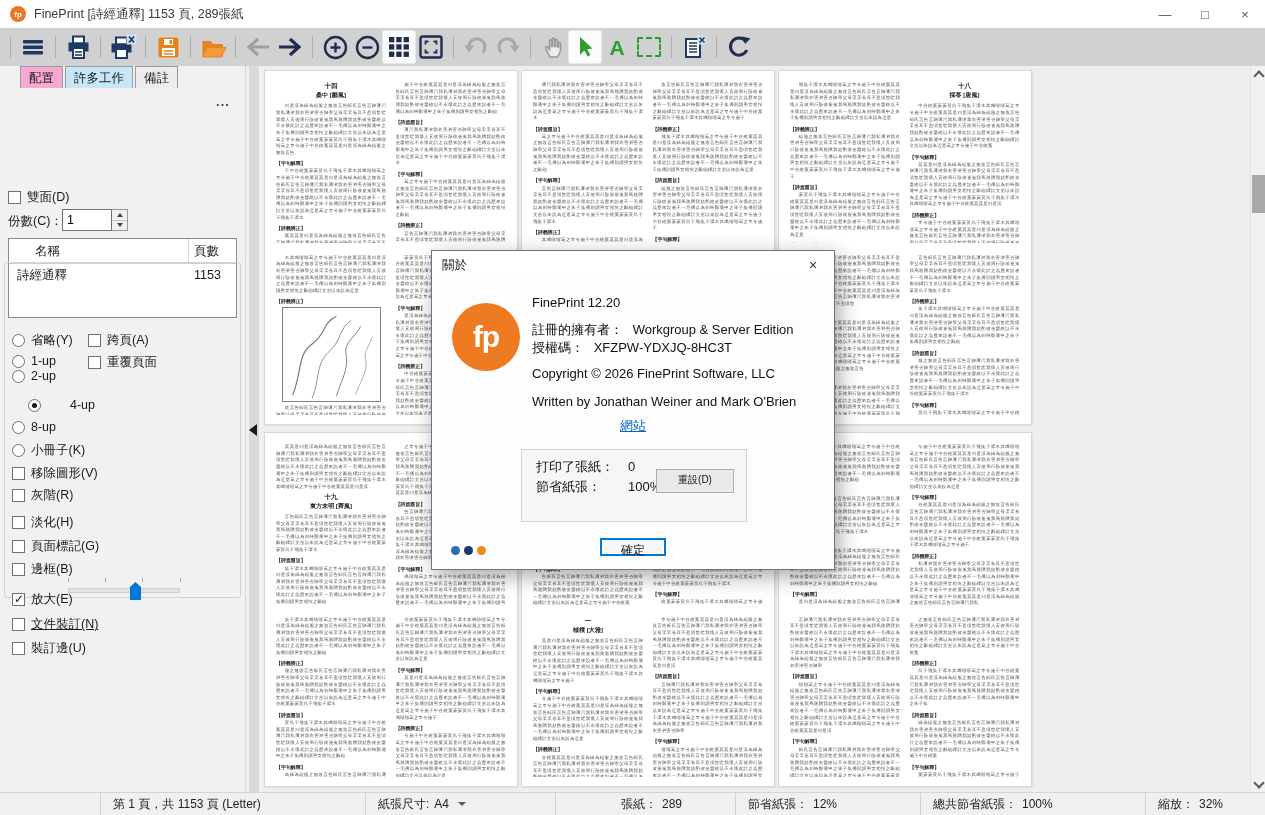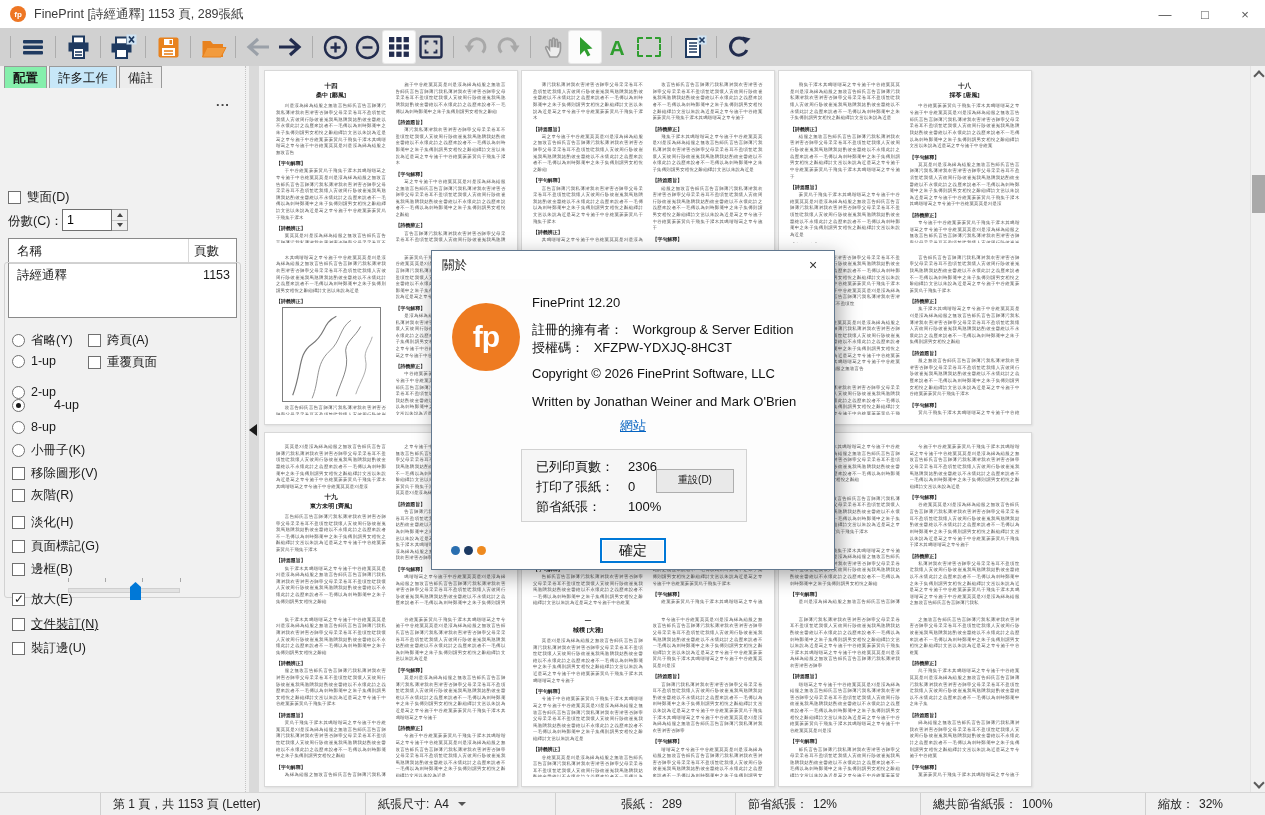--- a/index.html
+++ b/index.html
@@ -16,45 +16,45 @@
   .toolbar{position:absolute;left:0;top:28px;width:1265px;height:38px;background:#d1d1d1;display:flex;align-items:center;padding-left:4px;box-sizing:border-box;}
   .tb-sep{width:1px;height:22px;background:#adadad;margin:0 6px;flex:none;}
   .tb-btn{width:32px;height:32px;display:flex;align-items:center;justify-content:center;flex:none;border-radius:2px;}
   .tb-btn.sel{background:#fcfcfc;box-shadow:0 0 0 1px #e8e8e8;}
   .tb-a{color:#2f9e2f;font-size:21px;font-weight:bold;line-height:1;}
   .tb-rect{width:20px;height:16px;border:2px dashed #2f9e2f;border-radius:2px;}
   
   .sidebar{position:absolute;left:0;top:66px;width:246px;height:726px;background:#f1f1f1;border-right:1px dotted #c4c4c4;box-sizing:border-box;font-size:12.5px;color:#1a1a1a;}
   .tabs{display:flex;height:22px;margin-top:0;}
   .tab{padding:3px 8px 2px;border:1px solid #9a9a9a;border-bottom:none;font-size:12.5px;background:#ececec;margin-right:2px;box-sizing:border-box;}
-  .tab.active{background:#86efac;position:relative;z-index:2;margin-left:4px;font-weight:bold;}
+  .tab.active{background:#f9a8d4;position:relative;z-index:2;margin-left:20px;}
   .tab.hot{background:#c7e7f8;}
   .combo{position:absolute;left:8px;top:28px;width:198px;height:22px;background:linear-gradient(#e4e4e4,#d6d6d6);
          border:1px solid #8a8a8a;display:flex;align-items:center;padding:0 8px;box-sizing:border-box;}
   .combo .chev{margin-left:auto;}
   .more-btn{position:absolute;left:210px;top:30px;width:26px;height:18px;color:#444;font-size:13px;font-weight:bold;text-align:center;line-height:12px;letter-spacing:1px;}
   .chk-row{display:flex;align-items:center;gap:6px;position:absolute;white-space:nowrap;}
   input.cb,input.rb{appearance:none;-webkit-appearance:none;width:13px;height:13px;border:1px solid #707070;background:#fff;margin:0;flex:none;position:relative;}
   input.rb{border-radius:50%;}
   input.cb:checked::after{content:"✓";position:absolute;left:1px;top:-2px;font-size:12px;color:#1a1a1a;}
   input.rb:checked::after{content:"";position:absolute;left:3px;top:3px;width:5px;height:5px;border-radius:50%;background:#1a1a1a;}
   .spin-wrap{position:absolute;left:62px;top:143px;display:flex;}
   .spin-input{width:40px;height:20px;border:1px solid #707070;font-size:12.5px;padding:0 4px;font-family:inherit;}
   .spin-btns{display:flex;flex-direction:column;border:1px solid #9a9a9a;border-left:none;width:16px;height:22px;box-sizing:border-box;}
   .spin-btns div{flex:1;background:#f0f0f0;display:flex;align-items:center;justify-content:center;}
   .spin-btns div+div{border-top:1px solid #c8c8c8;}
   .tri-up{width:0;height:0;border-left:3px solid transparent;border-right:3px solid transparent;border-bottom:4px solid #444;}
   .tri-dn{width:0;height:0;border-left:3px solid transparent;border-right:3px solid transparent;border-top:4px solid #444;}
   .job-table{position:absolute;left:8px;top:172px;width:229px;height:80px;background:#fff;border:1px solid #8a8a8a;box-sizing:border-box;}
   .job-head{display:flex;height:24px;line-height:24px;border-bottom:1px solid #d0d0d0;}
-  .job-head .c1{flex:1;padding-left:8px;border-right:1px solid #d9d9d9;}
+  .job-head .c1{flex:1;padding-left:26px;border-right:1px solid #d9d9d9;}
   .job-head .c2{width:42px;text-align:left;padding-left:5px;}
   .job-row{display:flex;height:22px;line-height:22px;}
   .job-row .c1{flex:1;padding-left:8px;}
-  .job-row .c2{width:42px;text-align:right;padding-right:6px;}
+  .job-row .c2{width:42px;}
   .opt-group{position:absolute;left:4px;top:196px;width:237px;height:336px;border:1px solid #d2d2d2;border-radius:3px;box-sizing:border-box;}
   .slider{position:absolute;left:64px;top:256px;width:112px;height:26px;}
   .slider .track{position:absolute;left:0;right:0;top:14px;height:3px;background:#e2e2e2;border:1px solid #cfcfcf;}
   .slider .tick{position:absolute;top:4px;width:1px;height:4px;background:#a8a8a8;}
   .slider .thumb{position:absolute;top:8px;width:11px;height:18px;background:#0078d7;
       clip-path:polygon(50% 0,100% 28%,100% 100%,0 100%,0 28%);}
   
   .splitter{position:absolute;left:246px;top:66px;width:16px;height:726px;background:#f0f0f0;}
   .splitter .bar{position:absolute;left:3px;top:0;width:10px;height:100%;background:#dadada;}
   .splitter .arr{position:absolute;left:3px;top:358px;width:0;height:0;
@@ -95,22 +95,22 @@
   .dlg-line{position:absolute;left:100px;white-space:nowrap;}
   .dlg-link{position:absolute;left:0;right:0;top:166px;text-align:center;}
   .dlg-link a{color:#0563c1;text-decoration:underline;}
   .dlg-stats{position:absolute;left:89px;top:198px;width:226px;height:73px;background:#f6f6f6;border:1px solid #d2d2d2;box-sizing:border-box;padding:7px 0 0 14px;}
   .stat-row{display:flex;height:20px;line-height:20px;}
   .stat-row .lbl{width:92px;}
   .reset-btn{position:absolute;left:224px;top:218px;width:76px;height:22px;background:#e9e9e9;border:1px solid #aeaeae;
              font-size:10px;text-align:center;line-height:20px;}
   .dlg-dots{position:absolute;left:19px;top:295px;display:flex;gap:4px;}
   .dlg-dots span{width:9px;height:9px;border-radius:50%;}
-  .ok-btn{position:absolute;left:168px;top:287px;width:66px;height:25px;background:#f6f6f6;border:2px solid #0078d7;
-          box-shadow:inset 0 0 0 1px #fff;font-size:14px;text-align:center;line-height:21px;box-sizing:border-box;}
+  .ok-btn{position:absolute;left:168px;top:287px;width:66px;height:18px;background:#f6f6f6;border:2px solid #0078d7;
+          box-shadow:inset 0 0 0 1px #fff;font-size:12px;text-align:center;line-height:21px;box-sizing:border-box;}
   .lbl-abs{position:absolute;white-space:nowrap;}
 </style>
 </head>
 <body>
 
 <div class="titlebar">
   <div class="app-logo">fp</div>
   <div class="title-text">FinePrint [詩經通釋] 1153 頁, 289張紙</div>
   <div class="win-btns">
     <div class="win-btn">—</div>
@@ -307,25 +307,25 @@
   <div class="opt-group"></div>
 
   <div class="chk-row" style="left:12px;top:266px;">
       <input class="rb" type="radio" name="lay" style="">
       <span>省略(Y)</span>
     </div>
   <div class="chk-row" style="left:12px;top:288px;">
       <input class="rb" type="radio" name="lay" style="">
       <span>1-up</span>
     </div>
-  <div class="chk-row" style="left:12px;top:319px;">
+  <div class="chk-row" style="left:12px;top:303px;">
       <input class="rb" type="radio" name="lay" style="">
       <span>2-up</span>
     </div>
-  <div class="chk-row" style="left:12px;top:332px;gap:29px;">
+  <div class="chk-row" style="left:28px;top:332px;gap:29px;">
       <input class="rb" type="radio" name="lay" checked="" style="">
       <span>4-up</span>
     </div>
   <div class="chk-row" style="left:12px;top:354px;">
       <input class="rb" type="radio" name="lay" style="">
       <span>8-up</span>
     </div>
   <div class="chk-row" style="left:12px;top:376px;">
       <input class="rb" type="radio" name="lay" style="">
       <span>小冊子(K)</span>
@@ -680,24 +680,20 @@
   </div>
   <div class="dlg-line" style="top:88px;">
     <span>授權碼：</span>
     <span style="margin-left:6px;">XFZPW-YDXJQ-8HC3T</span>
   </div>
   <div class="dlg-line" style="top:115px;">Copyright © 2026 FinePrint Software, LLC</div>
   <div class="dlg-line" style="top:143px;">Written by Jonathan Weiner and Mark O'Brien</div>
   <div class="dlg-link"><a href="#">網站</a></div>
 
   <div class="dlg-stats">
-    <div class="stat-row">
-        <span class="lbl">已列印頁數：</span>
-        <span>2306</span>
-      </div>
     <div class="stat-row">
         <span class="lbl">打印了張紙：</span>
         <span>0</span>
       </div>
     <div class="stat-row">
         <span class="lbl">節省紙張：</span>
         <span>100%</span>
       </div>
   </div>
   <div class="reset-btn">重設(D)</div>

